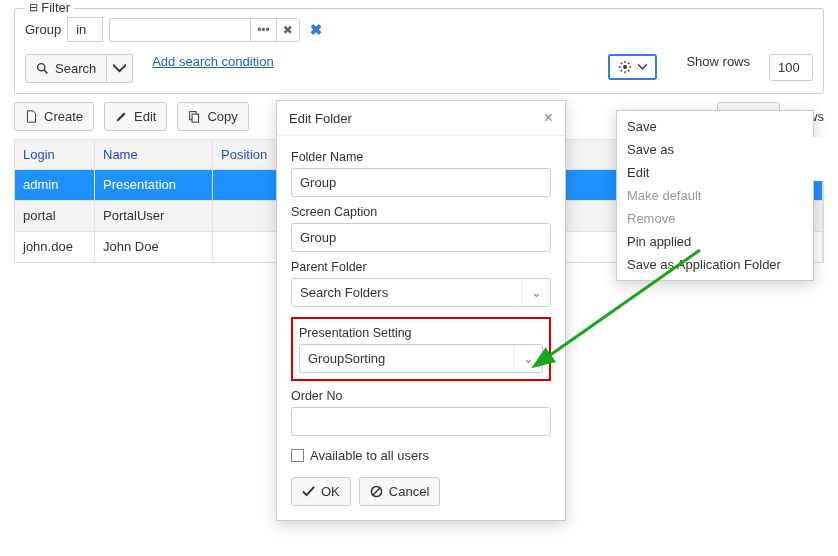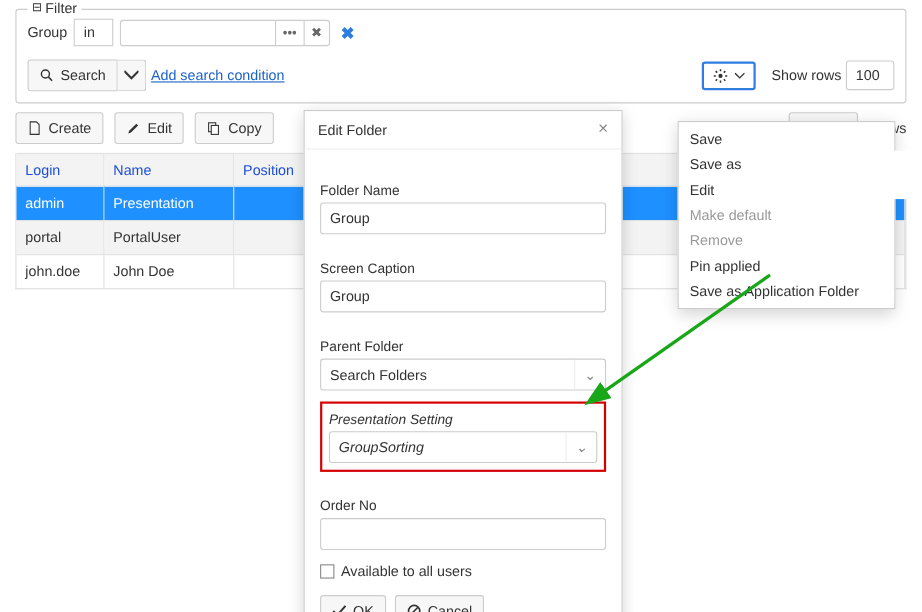--- a/index.html
+++ b/index.html
@@ -7,21 +7,21 @@
 .fieldset { border: 1px solid #ccc; border-radius: 3px; margin: 4px 10px 8px 10px; padding: 8px 10px 10px 10px; position: relative; }
 .legend { position: absolute; top: -9px; left: 10px; background: #fff; padding: 0 4px; font-size: 13px; color: #333; display: flex; align-items: center; gap: 3px; }
 .legend-icon { font-size: 11px; line-height: 1; }
 .row { display: flex; align-items: center; gap: 6px; }
 .label { font-size: 13px; }
 .select-box { border: 1px solid #ccc; border-radius: 0; padding: 4px 8px; background: #fff; min-width: 36px; display: flex; align-items: center; }
 .pill { border: 1px solid #ccc; border-radius: 3px; display: flex; align-items: center; background: #fff; }
 .pill-seg { padding: 4px 6px; min-width: 140px; }
 .pill-btn { border-left: 1px solid #ccc; padding: 4px 6px; font-size: 12px; color: #666; display:flex; align-items:center; }
 .blue-x { color: #2f7de1; font-weight: bold; font-size: 15px; padding-left: 4px; }
-.toolbar { display: flex; align-items: center; gap: 4px; margin: 6px 10px; }
+.toolbar { display: flex; align-items: flex-start; gap: 19px; margin: 6px 10px; }
 .btn { border: 1px solid #ccc; background: #f7f7f7; border-radius: 3px; padding: 6px 10px; display: flex; align-items: center; gap: 6px; }
 .btn svg { width: 13px; height: 13px; }
 .split-main { border-top-right-radius: 0; border-bottom-right-radius: 0; }
 .split-arrow { border-left: none; border-top-left-radius: 0; border-bottom-left-radius: 0; padding: 6px 6px; }
 .link { color: #1b62c9; }
 .spacer { flex: 1; }
 .gear-btn { border: 2px solid #2f7de1; border-radius: 3px; background: #fff; padding: 4px 8px; display: flex; align-items: center; gap: 6px; }
 .showrows-label { margin-left: 10px; }
 .showrows-input { border: 1px solid #ccc; border-radius: 3px; padding: 5px 8px; width: 44px; text-align: left; }
 .action-row { display: flex; align-items: center; gap: 10px; margin: 8px 10px; }
@@ -35,26 +35,26 @@
 .c-act { width: 40px; }
 .c-gr { width: 40px; }
 .trow.selected .td { background: #1e90ff; color: #fff; }
 .trow.alt .td { background: #f3f3f3; }
 .checkbox { width: 13px; height: 13px; border: 1px solid #888; display:inline-block; background:#fff; }
 .modal { position: absolute; left: 276px; top: 100px; width: 290px; background: #fff; border: 1px solid #ccc; box-shadow: 0 4px 14px rgba(0,0,0,0.18); }
 .modal-header { display:flex; align-items:center; padding: 8px 12px; border-bottom: 1px solid #eee; }
 .modal-title { flex:1; color:#333; }
 .modal-close { color:#888; font-size:16px; }
 .modal-body { padding: 10px 14px; display:flex; flex-direction:column; gap:4px; }
-.mlabel { font-size: 12.5px; color:#333; margin-top:20px; }
+.mlabel { font-size: 12.5px; color:#333; margin-top:4px; }
 .minput { border:1px solid #ccc; border-radius:3px; padding:6px 8px; width: 100%;}
 .mselect { display:flex; align-items:center; border:1px solid #ccc; border-radius:3px; }
 .mselect span:first-child { padding:6px 8px; flex:1; }
 .mselect .chev { padding:6px 8px; color:#888; border-left:1px solid #eee; }
-.highlight-box { border: 2px solid #d40000; padding: 6px; margin-top:6px;font-style:italic; }
+.highlight-box { border: 2px solid #d40000; padding: 6px; margin-top:6px; }
 .checkbox-row { display:flex; align-items:center; gap:6px; margin-top:8px; }
 .modal-footer { display:flex; gap:8px; padding: 4px 14px 14px 14px; }
 .dropdown { position:absolute; left: 616px; top: 110px; width: 198px; background:#fff; border:1px solid #ccc; box-shadow: 0 4px 14px rgba(0,0,0,0.18); padding:4px 0; }
 .dropdown-item { padding: 4px 10px; font-size: 13px; }
 .dropdown-item.disabled { color:#999; }
 .dropdown-item.hover { background:#1e90ff; color:#fff; }
 svg.arrow { position:absolute; left:530px; top:210px; pointer-events:none; }
 .mask-right { position:absolute; left: 806px; top: 137px; width: 24px; height: 44px; background:#fff; }
 </style>
 </head>

